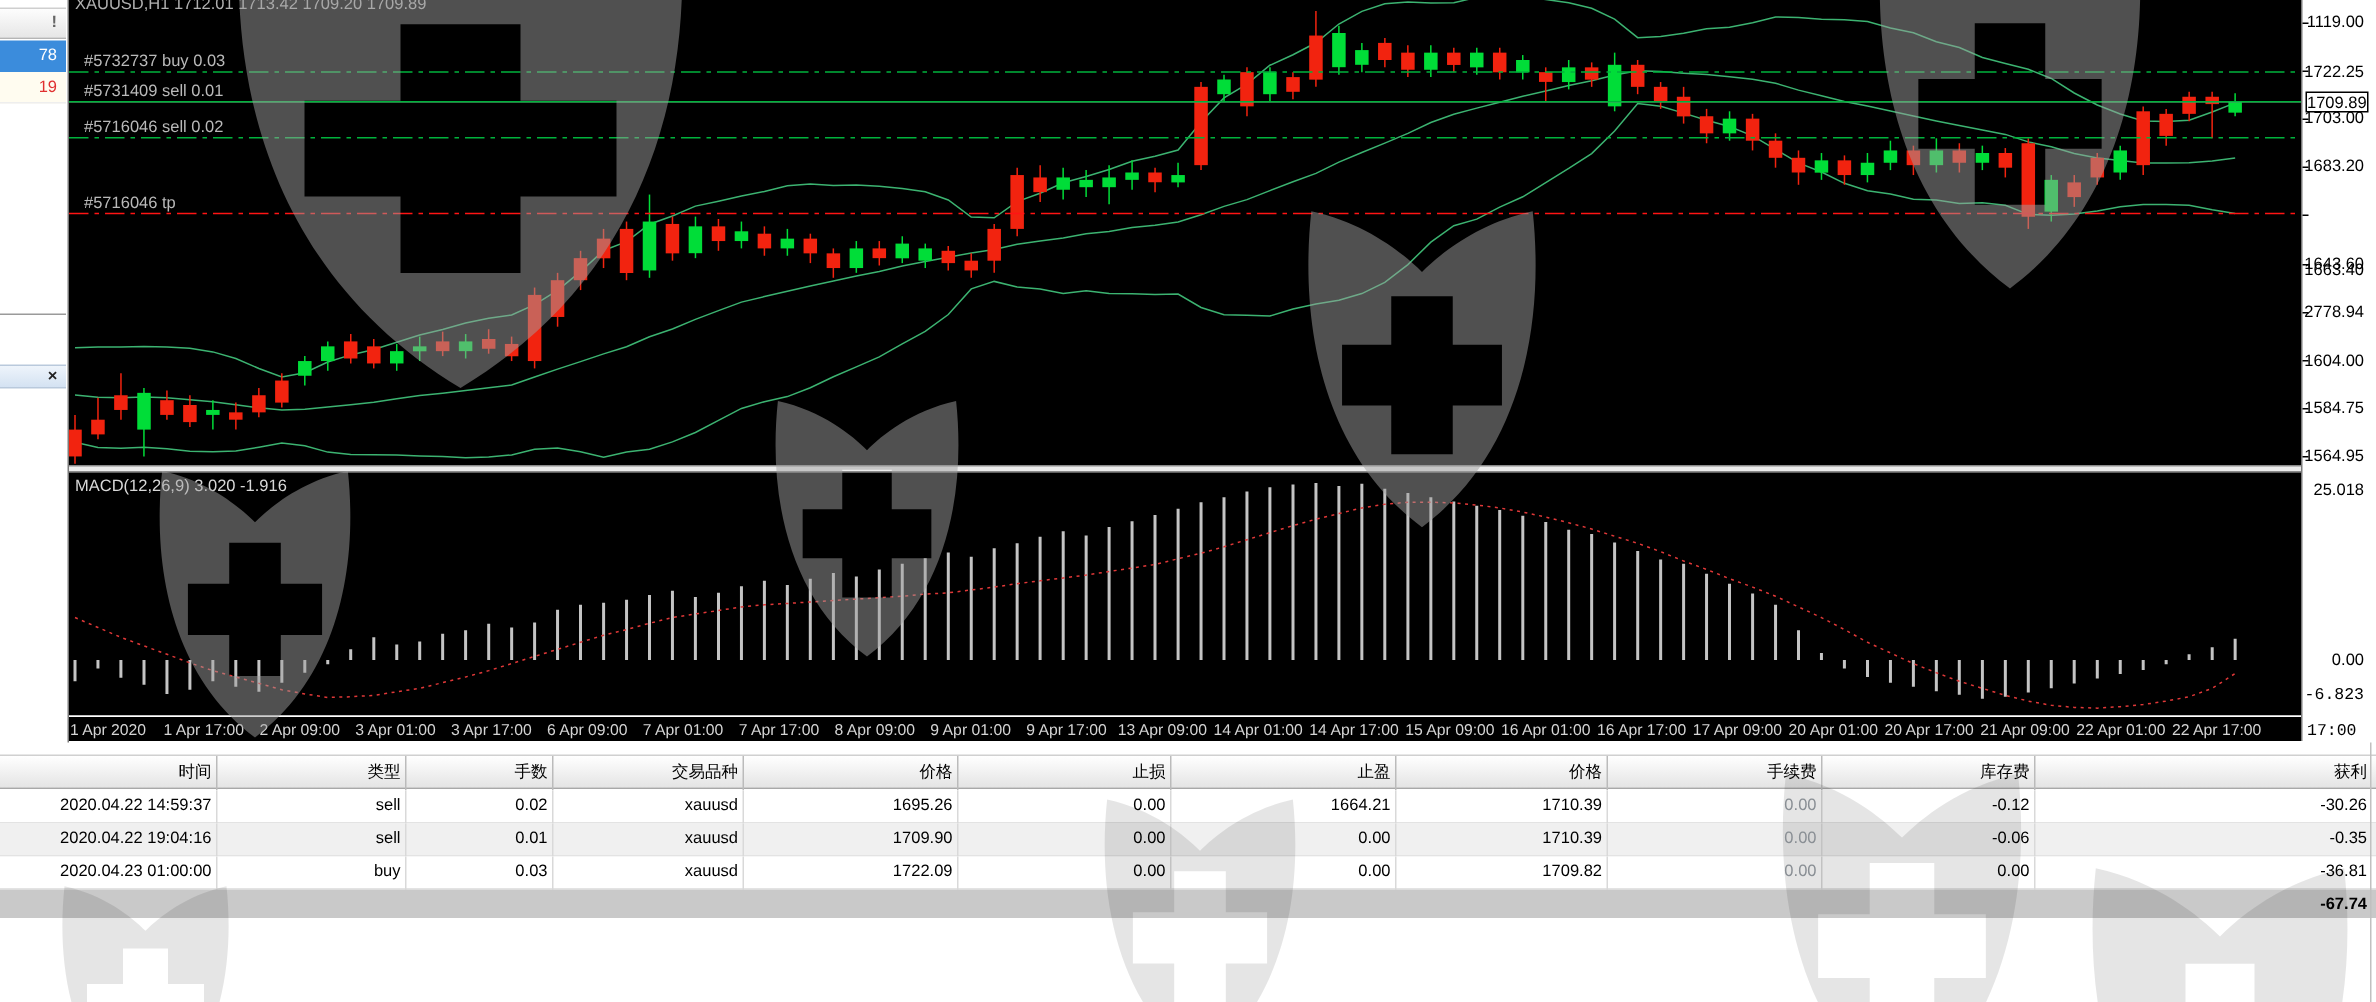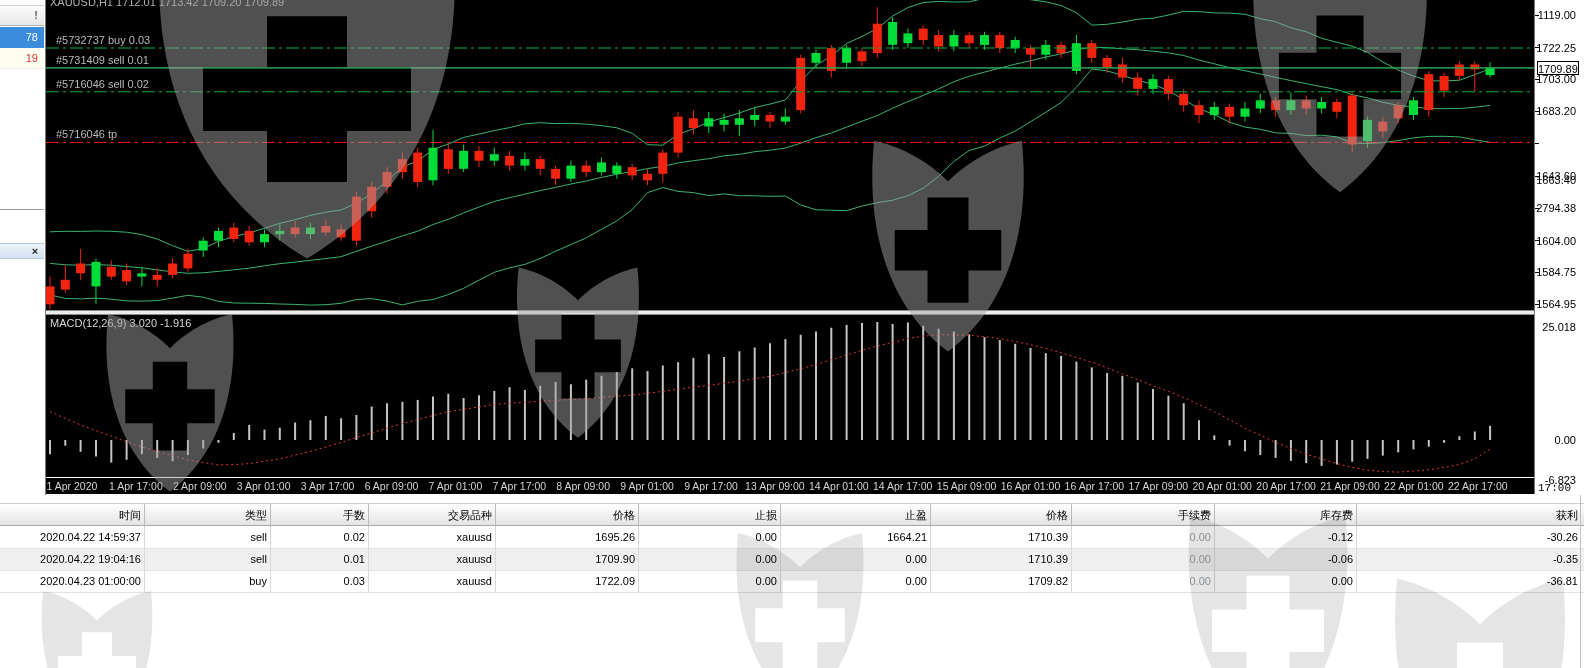--- a/index.html
+++ b/index.html
@@ -418,30 +418,30 @@
       <div class="lbl" style="top: 41.7271px;">1722.25</div>
       <div class="tick" style="top: 78.6372px;"></div>
       <div class="lbl" style="top: 73.1372px;">1703.00</div>
       <div class="tick" style="top: 110.945px;"></div>
       <div class="lbl" style="top: 105.445px;">1683.20</div>
       <div class="tick" style="top: 143.252px;"></div>
       <div class="lbl" style="top: 137.752px; margin-top: 36px;">1663.40</div>
       <div class="tick" style="top: 175.56px;"></div>
       <div class="lbl" style="top: 170.06px;">1643.60</div>
       <div class="tick" style="top: 207.867px;"></div>
-      <div class="lbl" style="top: 202.367px;">2794.38</div>
+      <div class="lbl" style="top: 202.367px;">2778.94</div>
       <div class="tick" style="top: 240.175px;"></div>
       <div class="lbl" style="top: 234.675px; padding-left: 40px;">1604.00</div>
       <div class="tick" style="top: 271.585px;"></div>
       <div class="lbl" style="top: 266.085px;">1584.75</div>
       <div class="tick" style="top: 303.893px;"></div>
       <div class="lbl" style="top: 298.393px;">1564.95</div>
       <div class="lbl" style="top: 321px;">25.018</div>
       <div class="lbl" style="top: 434px;">0.00</div>
-      <div class="lbl" style="top: 474px;">-6.823</div>
+      <div class="lbl" style="top: 458px; font-family: Liberation Mono, monospace;">-6.823</div>
     </div>
 
   <div class="term" id="term">
     <div class="t-headrow" id="thead">
         <div class="t-cell" style="right: 1443px; top: 4px;">时间</div>
         <div class="t-cell" style="right: 1317px; top: 4px;">类型</div>
         <div class="t-cell" style="right: 1219px; top: 4px;">手数</div>
         <div class="t-cell" style="right: 1092px; top: 4px;">交易品种</div>
         <div class="t-cell" style="right: 949px; top: 4px;">价格</div>
         <div class="t-cell" style="right: 807px; top: 4px;">止损</div>
@@ -525,20 +525,23 @@
           <div class="t-sep" style="left: 368px; height: 22px;"></div>
           <div class="t-sep" style="left: 495px; height: 22px;"></div>
           <div class="t-sep" style="left: 638px; height: 22px;"></div>
           <div class="t-sep" style="left: 780px; height: 22px;"></div>
           <div class="t-sep" style="left: 930px; height: 22px;"></div>
           <div class="t-sep" style="left: 1071px; height: 22px;"></div>
           <div class="t-sep" style="left: 1214px; height: 22px;"></div>
           <div class="t-sep" style="left: 1356px; height: 22px;"></div>
         </div>
       </div>
+    <div class="t-total" id="ttotal">
+        <div class="t-cell" style="right: 6px; top: 3px;">-67.74</div>
+      </div>
     <div class="t-rightedge"></div>
   </div>
 
   <svg class="wm" id="wm" width="1584" height="668" viewBox="0 0 1584 668">
       <path d="M14 10 C32 14 44 24 50 30 C56 24 68 14 86 10 C90 48 82 90 50 114 C18 90 10 48 14 10 Z M40 38 L60 38 L60 54 L76 54 L76 74 L60 74 L60 90 L40 90 L40 74 L24 74 L24 54 L40 54 Z" fill="rgba(160,160,160,0.5)" fill-rule="evenodd" transform="translate(107,-105) scale(4,3.189655172413793)"></path>
       <path d="M14 10 C32 14 44 24 50 30 C56 24 68 14 86 10 C90 48 82 90 50 114 C18 90 10 48 14 10 Z M40 38 L60 38 L60 54 L76 54 L76 74 L60 74 L60 90 L40 90 L40 74 L24 74 L24 54 L40 54 Z" fill="rgba(160,160,160,0.5)" fill-rule="evenodd" transform="translate(1222.5,-73) scale(2.35,2.3275862068965516)"></path>
       <path d="M14 10 C32 14 44 24 50 30 C56 24 68 14 86 10 C90 48 82 90 50 114 C18 90 10 48 14 10 Z M40 38 L60 38 L60 54 L76 54 L76 74 L60 74 L60 90 L40 90 L40 74 L24 74 L24 54 L40 54 Z" fill="rgba(160,160,160,0.5)" fill-rule="evenodd" transform="translate(845.5,120.5) scale(2.05,2.0258620689655173)"></path>
       <path d="M14 10 C32 14 44 24 50 30 C56 24 68 14 86 10 C90 48 82 90 50 114 C18 90 10 48 14 10 Z M40 38 L60 38 L60 54 L76 54 L76 74 L60 74 L60 90 L40 90 L40 74 L24 74 L24 54 L40 54 Z" fill="rgba(160,160,160,0.5)" fill-rule="evenodd" transform="translate(495.5,251) scale(1.65,1.6379310344827587)"></path>
       <path d="M14 10 C32 14 44 24 50 30 C56 24 68 14 86 10 C90 48 82 90 50 114 C18 90 10 48 14 10 Z M40 38 L60 38 L60 54 L76 54 L76 74 L60 74 L60 90 L40 90 L40 74 L24 74 L24 54 L40 54 Z" fill="rgba(160,160,160,0.5)" fill-rule="evenodd" transform="translate(84,297) scale(1.72,1.706896551724138)"></path>
       <path d="M14 10 C32 14 44 24 50 30 C56 24 68 14 86 10 C90 48 82 90 50 114 C18 90 10 48 14 10 Z M40 38 L60 38 L60 54 L76 54 L76 74 L60 74 L60 90 L40 90 L40 74 L24 74 L24 54 L40 54 Z" fill="rgba(0,0,0,0.10)" fill-rule="evenodd" transform="translate(1160.5,494.5) scale(2.15,2.1293103448275863)"></path>

